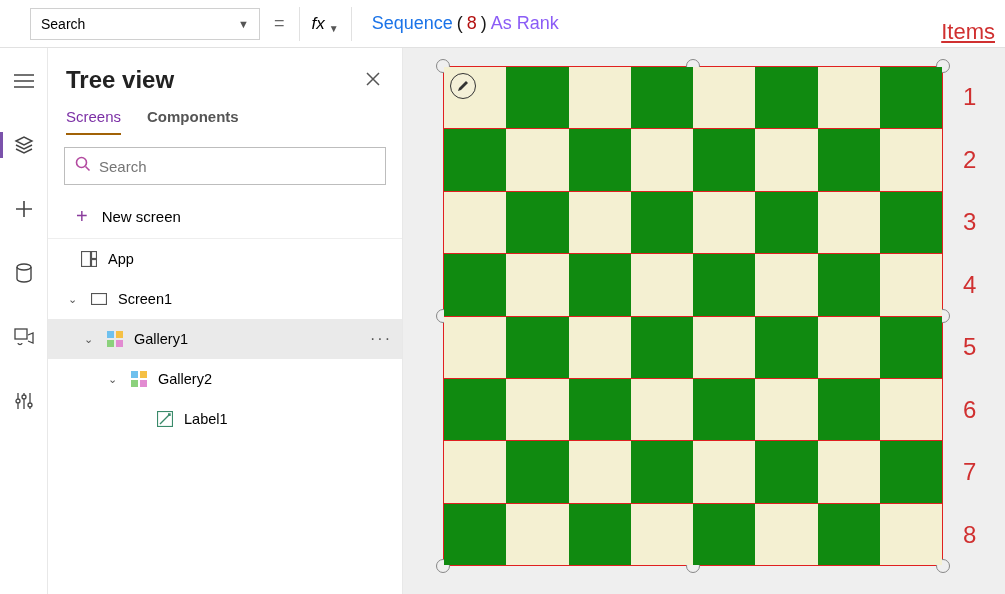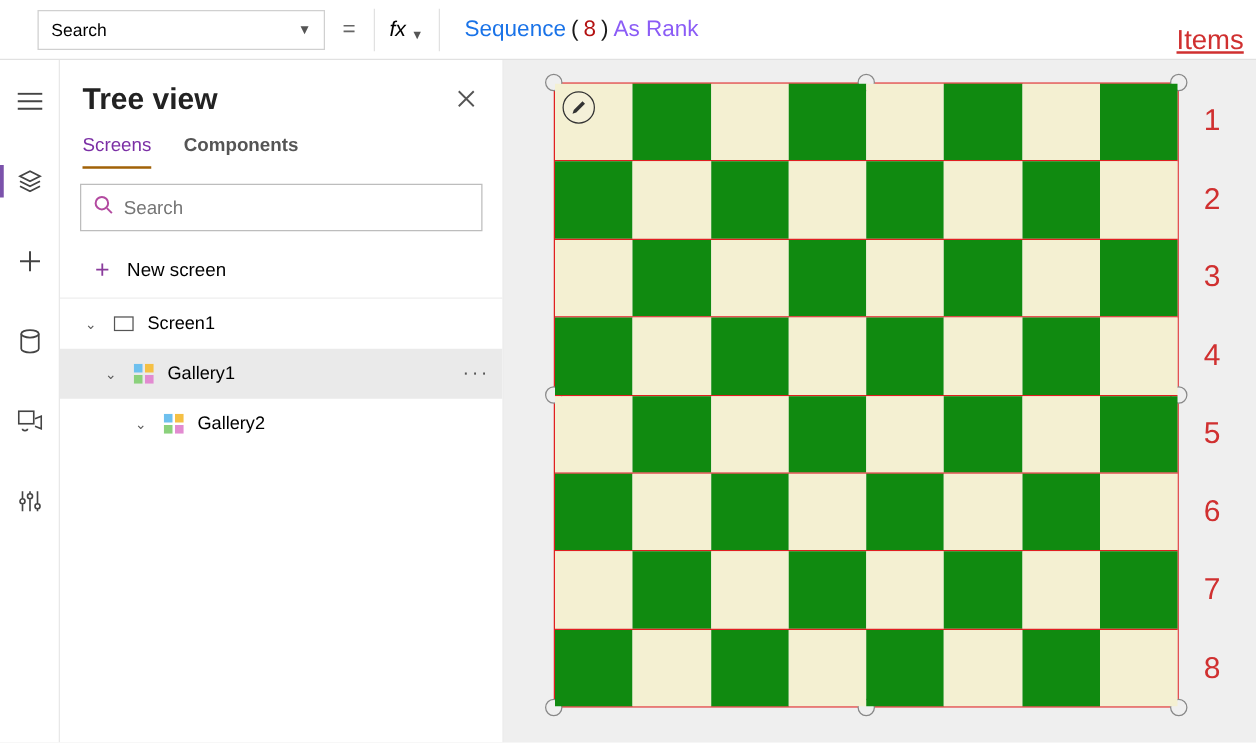--- a/index.html
+++ b/index.html
@@ -163,20 +163,31 @@
         <input placeholder="Search" style="">
       </div>
     </div>
     <div class="new-screen">
       <span class="plus">+</span>
       <span>New screen</span>
     </div>
 
     <div class="tree-list">
 
+      <div class="tree-row">
+        <span class="pad0"></span>
+        <span class="ico">
+          <svg width="16" height="16">
+              <rect x="0.5" y="0.5" width="9" height="15" fill="none" stroke="#555" stroke-width="1.2"></rect>
+              <rect x="10.5" y="0.5" width="5" height="7" fill="none" stroke="#555" stroke-width="1.2"></rect>
+              <rect x="10.5" y="8.5" width="5" height="7" fill="none" stroke="#555" stroke-width="1.2"></rect>
+            </svg>
+        </span>
+        <span>App</span>
+      </div>
 
       <div class="tree-row">
         <span class="pad1"></span>
         <span class="chev">⌄</span>
         <span class="ico">
           <svg width="16" height="12">
               <rect x="0.5" y="0.5" width="15" height="11" fill="none" stroke="#555" stroke-width="1.2"></rect>
             </svg>
         </span>
         <span>Screen1</span>
@@ -204,20 +215,30 @@
           <svg width="16" height="16">
               <rect x="0" y="0" width="7" height="7" fill="#6ec0ee"></rect>
               <rect x="9" y="0" width="7" height="7" fill="#f5c044"></rect>
               <rect x="0" y="9" width="7" height="7" fill="#8bd17c"></rect>
               <rect x="9" y="9" width="7" height="7" fill="#e28bd1"></rect>
             </svg>
         </span>
         <span>Gallery2</span>
       </div>
 
+      <div class="tree-row">
+        <span class="pad4"></span>
+        <span class="ico">
+          <svg width="16" height="16">
+              <rect x="0.5" y="0.5" width="15" height="15" fill="none" stroke="#3a8a6a" stroke-width="1.2"></rect>
+              <path d="M3 13l10-10M11 3h2v2" stroke="#3a8a6a" stroke-width="1.4" fill="none"></path>
+            </svg>
+        </span>
+        <span>Label1</span>
+      </div>
 
     </div>
   </div>
 
   <div class="canvas">
     <div class="gallery-outer">
       <div class="handle h-tl"></div>
       <div class="handle h-tm"></div>
       <div class="handle h-tr"></div>
       <div class="handle h-ml"></div>

